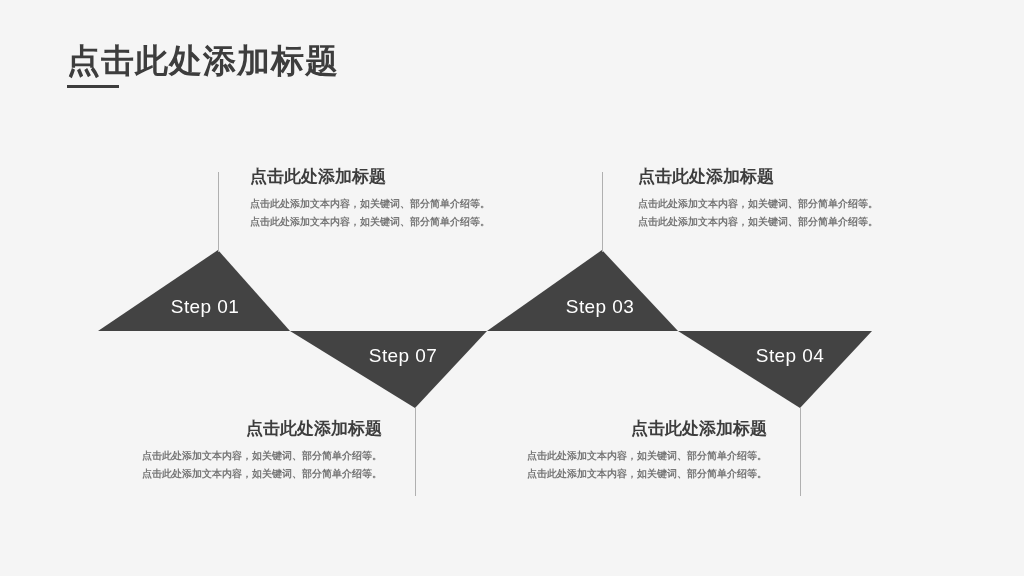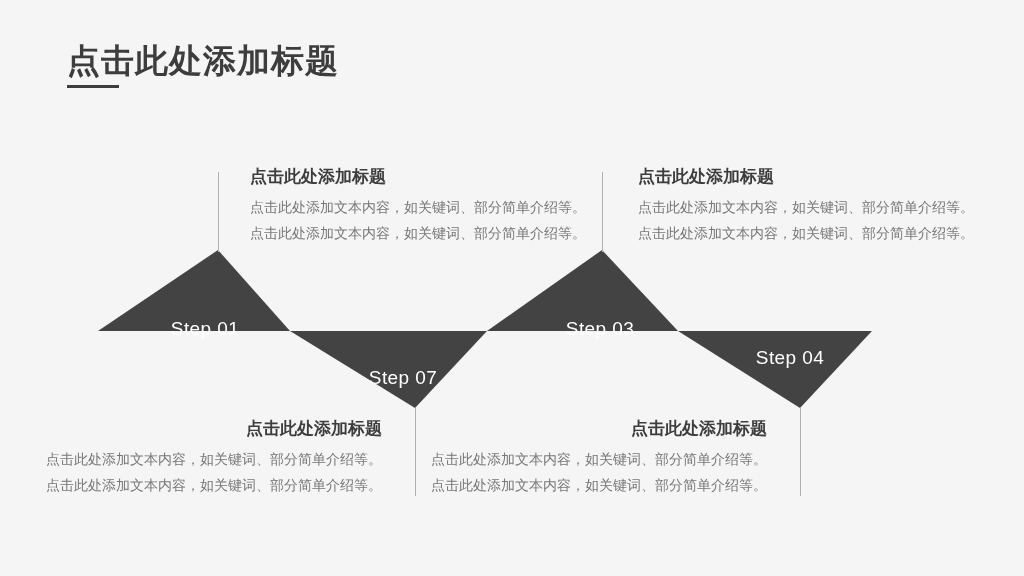--- a/index.html
+++ b/index.html
@@ -53,42 +53,41 @@
 
   
   .step-label {
     position: absolute;
     color: #ffffff;
     font-size: 19px;
     font-weight: 400;
     letter-spacing: 0.4px;
     white-space: nowrap;
     transform: translate(-50%, -50%);
-    margin-top: 22px;
   }
   .step-label-1 { left: 205px; top: 307px; }
   .step-label-2 { left: 403px; top: 356px; }
   .step-label-3 { left: 600px; top: 307px; text-align: center; }
-  .step-label-4 { left: 790px; top: 336px; }
+  .step-label-4 { left: 790px; top: 356px; }
 
   
   .text-block {
     position: absolute;
     white-space: nowrap;
   }
   .tb-title {
     font-size: 17px;
     font-weight: 700;
     color: #3d3d3d;
     line-height: 1.35;
     margin-bottom: 6px;
   }
   .tb-line {
-    font-size: 14px;
-    font-weight: 400;
+    font-size: 10px;
+    font-weight: 700;
     color: #777777;
     line-height: 1.85;
   }
 
   
   .tb-left {
     text-align: left;
     padding-left: 18px;
   }
   

